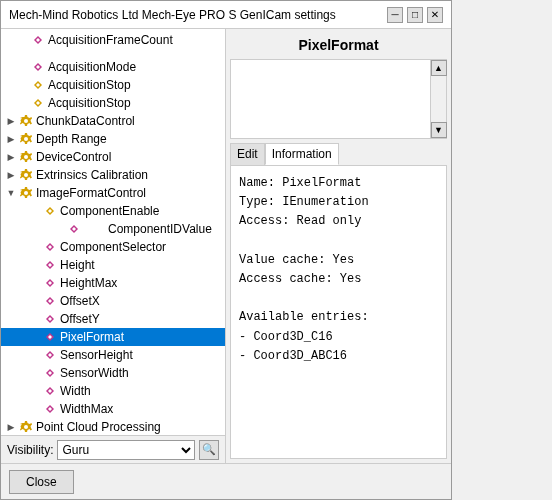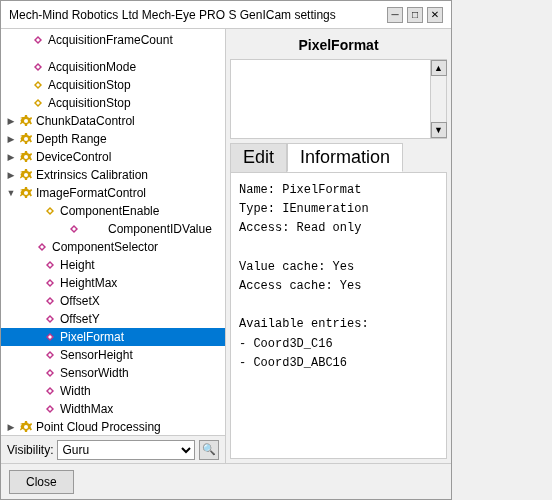--- a/index.html
+++ b/index.html
@@ -207,22 +207,22 @@
       font-size: 9px;
       cursor: pointer;
     }
 
     .tabs-row {
       display: flex;
       margin-bottom: 0;
     }
 
     .tab {
-      padding: 3px 12px;
-      font-size: 18px;
+      padding: 3px 6px;
+      font-size: 12px;
       cursor: pointer;
       border: 1px solid #ccc;
       background: #e1e1e1;
       border-bottom: none;
     }
 
     .tab.active {
       background: #fff;
       border-bottom: 1px solid #fff;
       position: relative;
@@ -391,21 +391,21 @@
           <div class="tree-item" style="padding-left: 28px; gap: 24px;">
             <span class="expand-btn"></span>
             <span class="item-icon" style="color: rgb(192, 55, 140);">
               <svg width="12" height="12" viewBox="0 0 12 12">
                 <polygon points="2,6 6,2 10,6 6,10" fill="#c0378c"></polygon>
                 <polygon points="4,6 6,4 8,6 6,8" fill="white"></polygon>
               </svg>
             </span>
             <span class="item-label">ComponentIDValue</span>
           </div>
-          <div class="tree-item" style="padding-left: 20px;">
+          <div class="tree-item" style="padding-left: 28px;">
             <span class="expand-btn"></span>
             <span class="item-icon" style="color: rgb(192, 55, 140);">
               <svg width="12" height="12" viewBox="0 0 12 12">
                 <polygon points="2,6 6,2 10,6 6,10" fill="#c0378c"></polygon>
                 <polygon points="4,6 6,4 8,6 6,8" fill="white"></polygon>
               </svg>
             </span>
             <span class="item-label">ComponentSelector</span>
           </div>
           <div class="tree-item" style="padding-left: 28px;">

